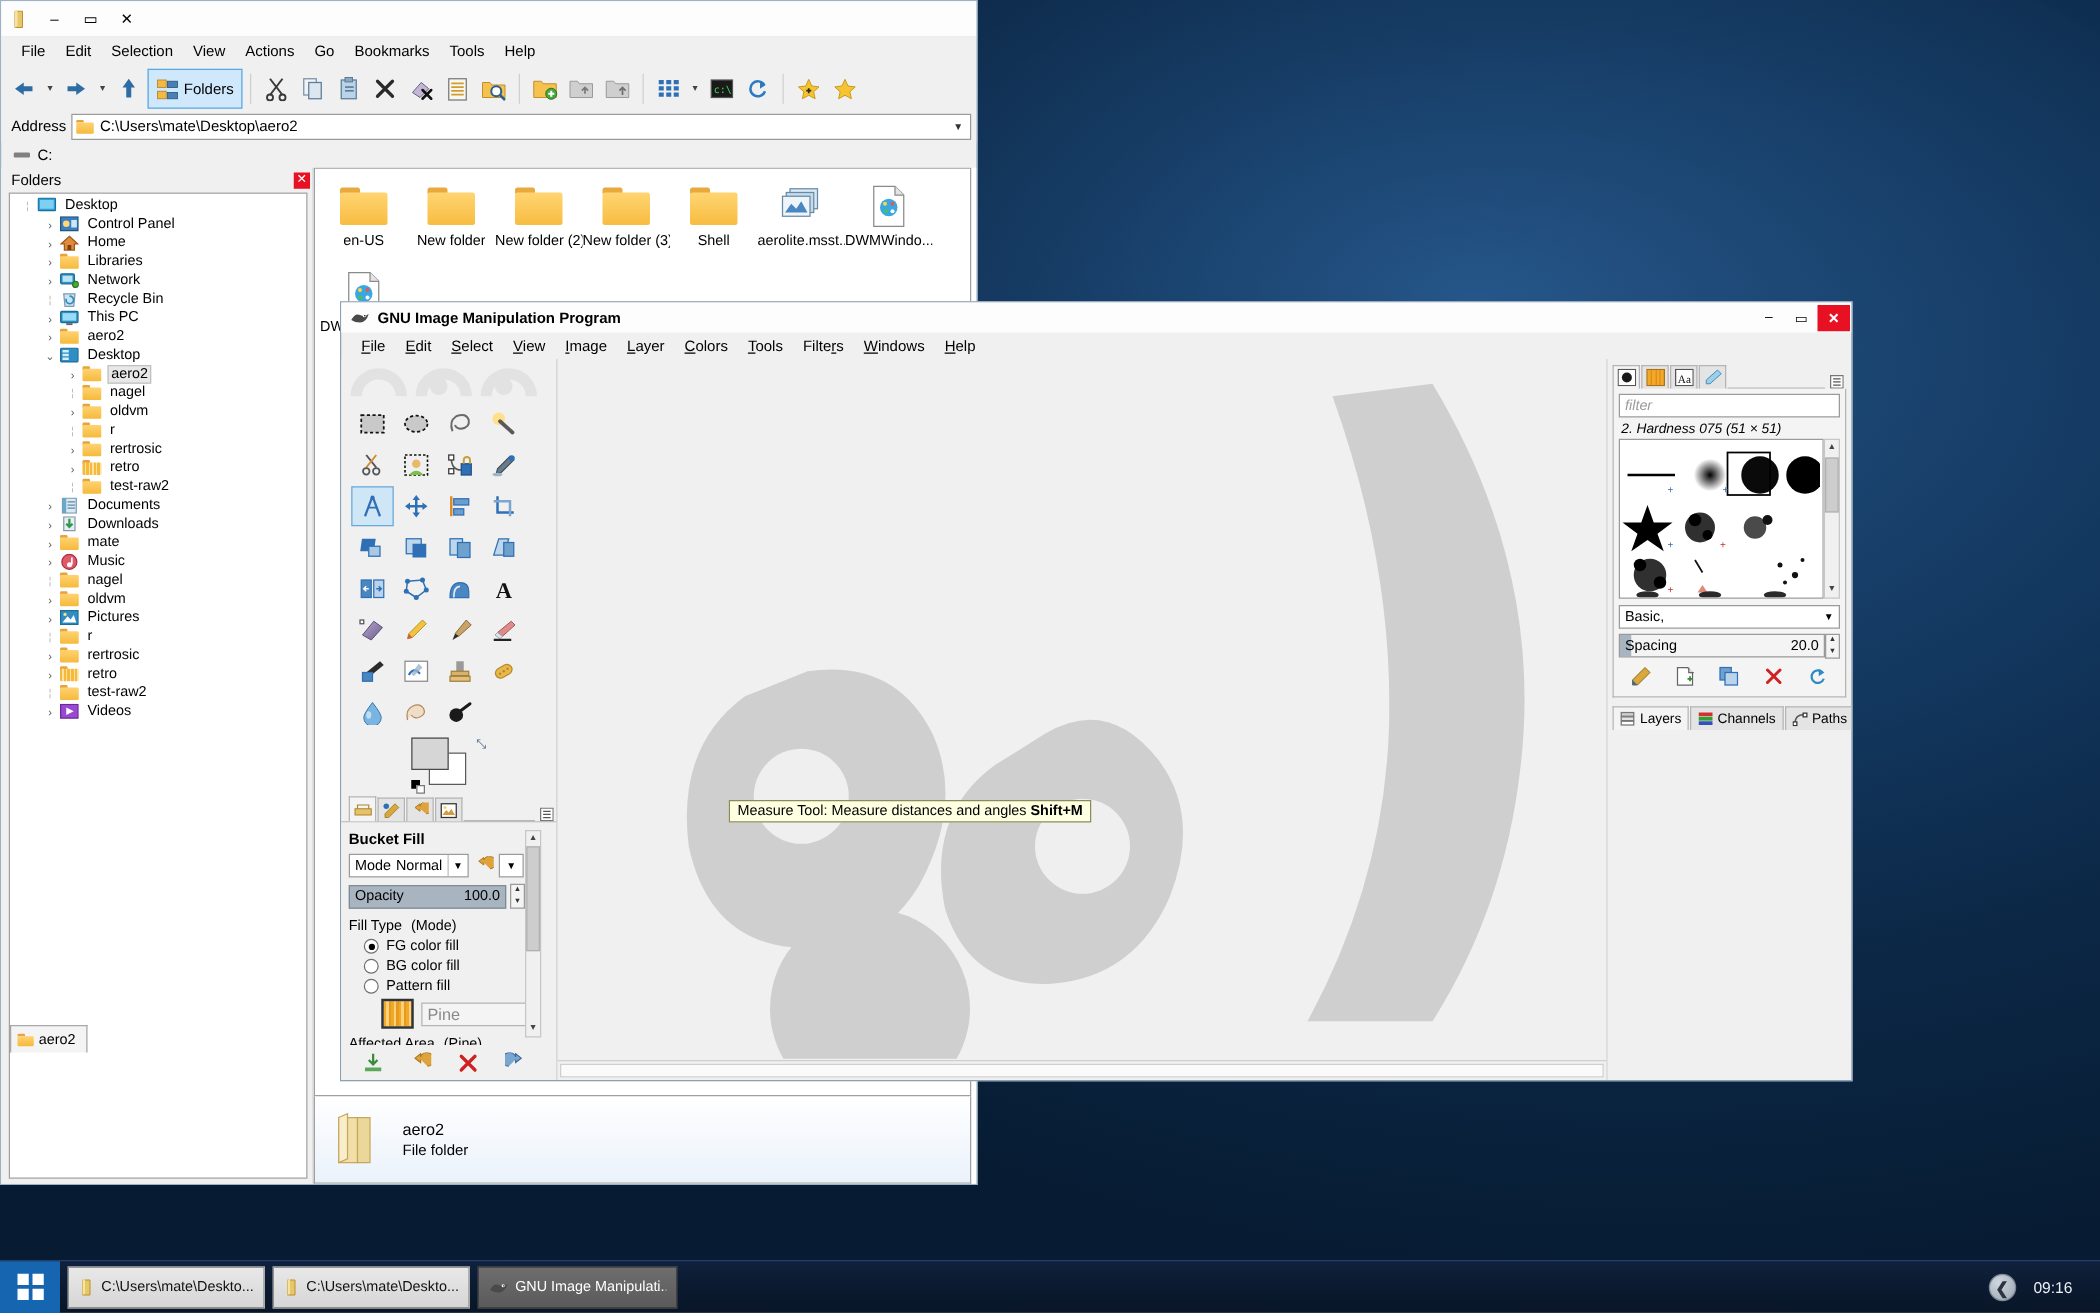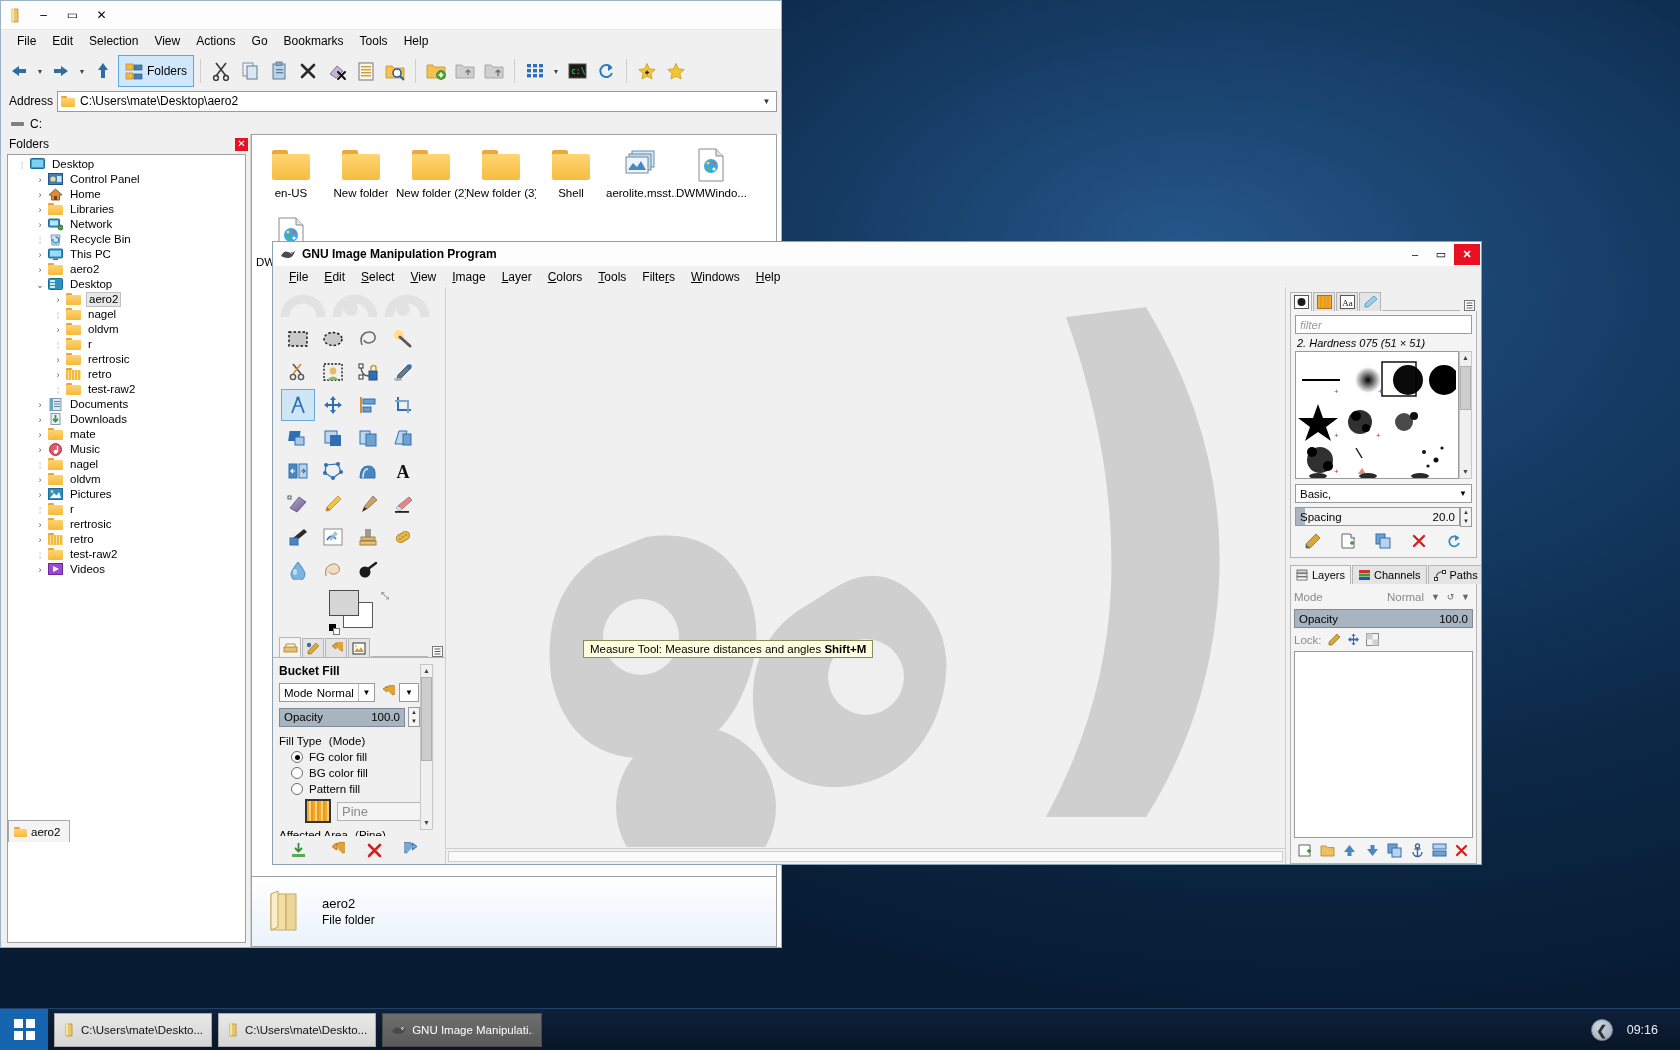--- a/index.html
+++ b/index.html
@@ -359,21 +359,21 @@
   #spacing-slider { flex: 1; height: 19px; background: #f4f4f4; border: 1px solid #9a9a9a;
                     display: flex; align-items: center; justify-content: space-between;
                     padding: 0 4px; font-size: 11.5px; color: #000; position: relative; }
   #spacing-slider .fill { position: absolute; left: 0; top: 0; bottom: 0; width: 9px; background: #a8b4bf; }
   #spacing-slider .sv, #spacing-slider .sl { position: relative; z-index: 1; }
   #brush-btnrow { height: 24px; display: flex; align-items: center;
                   justify-content: space-around; margin-top: 3px; }
   .bsbtn { width: 18px; height: 18px; display: flex; align-items: center;
            justify-content: center; cursor: pointer; font-size: 12px; }
 
-  #layers-dock { margin-top: 6px; flex: 1; display: flex; flex-direction: column; }
+  #layers-dock { margin-top: 6px; flex: 1; display: flex; flex-direction: row; }
   .ldock-tabs { height: 20px; display: flex; align-items: flex-end; gap: 1px; }
   .ltab { height: 19px; border: 1px solid #b5b5b5; border-bottom: none; background: #e4e4e4;
           display: flex; align-items: center; gap: 3px; padding: 0 5px; cursor: pointer;
           font-size: 11px; color: #000; }
   .ltab.sel { background: #f4f4f4; }
   .ldock-tabs .sp { flex: 1; border-bottom: 1px solid #b5b5b5; }
   #layers-body { flex: 1; border: 1px solid #b5b5b5; border-top: none; background: #f4f4f4;
                  padding: 3px; display: flex; flex-direction: column; }
   .lrow { height: 19px; display: flex; align-items: center; font-size: 11.5px;
           color: #8a8a8a; margin-bottom: 3px; }

